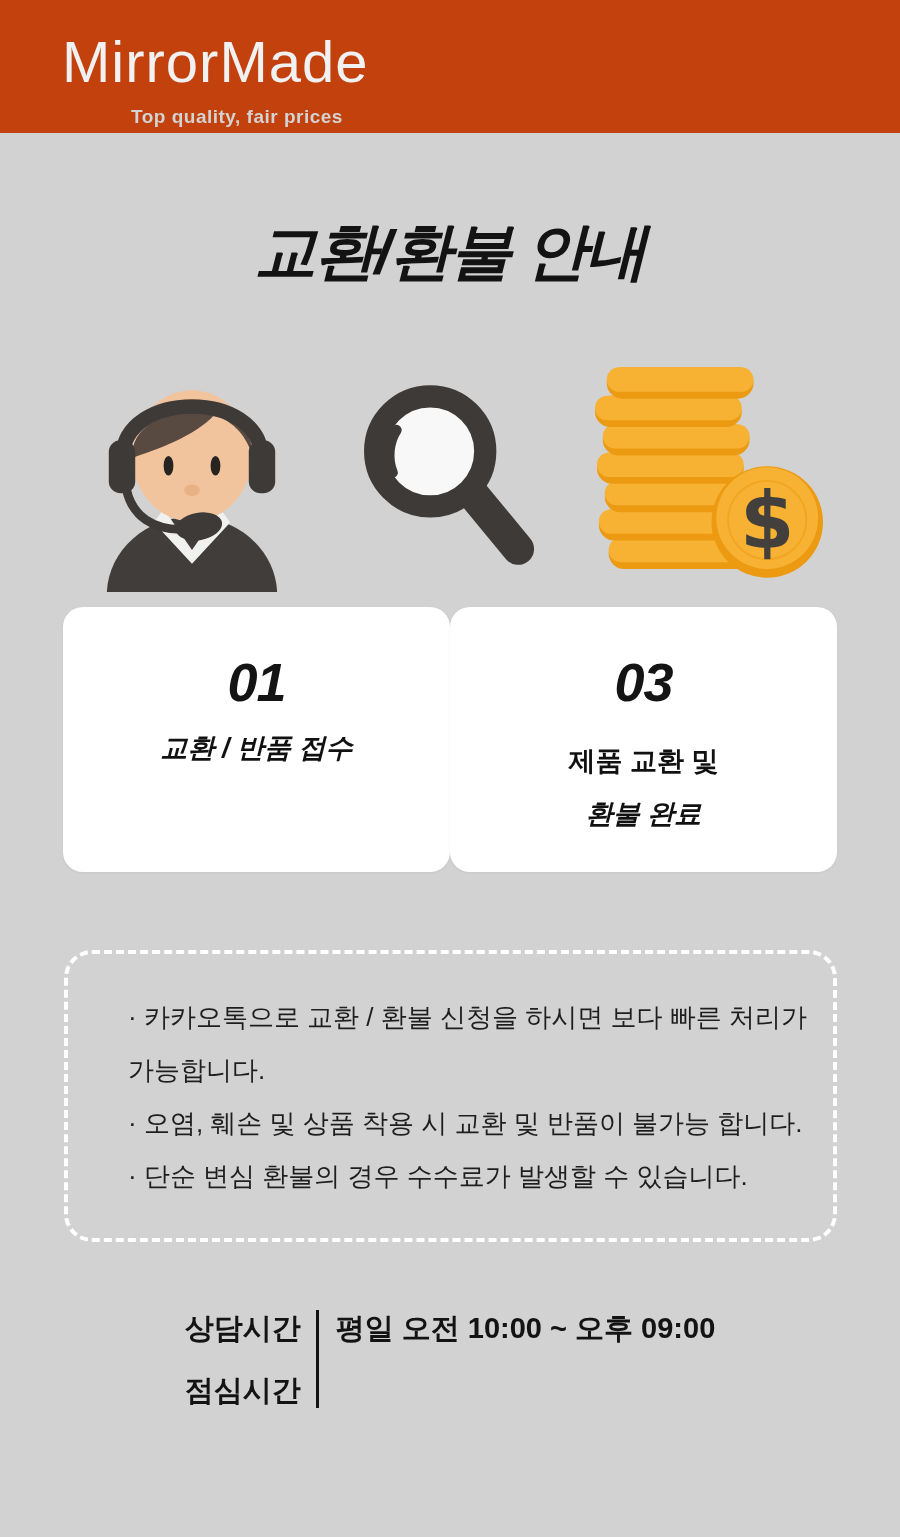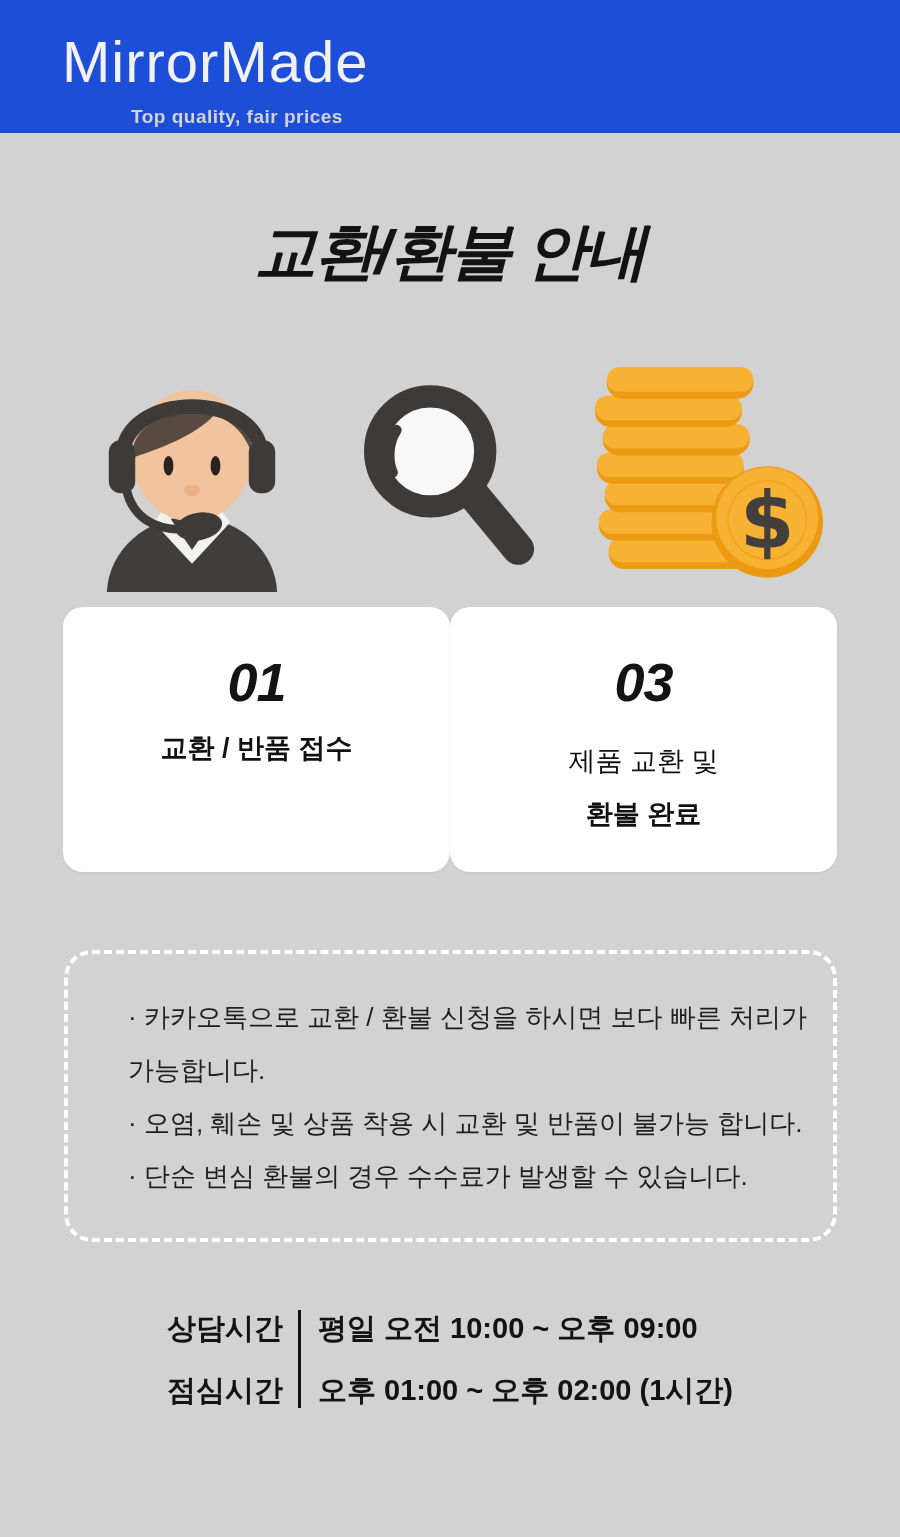--- a/index.html
+++ b/index.html
@@ -6,21 +6,21 @@
   html,body { width:900px; }
   body {
     height:1537px;
     background:#ffffff;
     font-family:"Liberation Sans","DejaVu Sans",sans-serif;
     color:#161616;
     overflow:hidden;
   }
 
   
-  .top-band { position:relative; height:133px; background:#1d4ed8; }
+  .top-band { position:relative; height:133px; background:#c2410c; }
   .logo {
     position:absolute; left:62px; top:28px;
     font-size:58px; font-weight:400; letter-spacing:1px;
     color:#f1f1f1;
   }
   .tagline {
     position:absolute; left:131px; top:106px;
     font-size:19px; font-weight:600; letter-spacing:.5px;
     color:#d3d3d3;
   }
@@ -52,22 +52,22 @@
   .card {
     flex:1; height:265px; background:#ffffff; border-radius:20px;
     text-align:center; box-shadow:0 1px 3px rgba(0,0,0,.05);
   }
   .card-number {
     margin-top:44px;
     font-size:54px; font-weight:800; font-style:italic;
     letter-spacing:-1px; color:#141414;
   }
   .card-line1 { margin-top:30px; font-size:27px; font-weight:500; color:#1c1c1c; }
-  .card-line2 { margin-top:17px; font-size:27px; font-weight:800; color:#111111; }
-  .card-line1.bold { font-weight:400; color:#111111; }
+  .card-line2 { margin-top:17px; font-size:27px; font-weight:800; color:#111111;font-style:italic; }
+  .card-line1.bold { font-weight:700; color:#111111; }
 
   
   .notes-box {
     margin:78px 63px 0 64px;
     border:4px dashed #ffffff; border-radius:28px;
     padding:37px 20px 35px 60px;
   }
   .note-line { font-size:26px; line-height:53px; color:#1e1e1e; font-weight:500; }
 
   
@@ -188,18 +188,17 @@
 
   <div class="hours">
     <div class="hours-inner">
       <div class="hours-labels">
         <div class="hours-label">상담시간</div>
         <div class="hours-label">점심시간</div>
       </div>
       <div class="hours-divider"></div>
       <div class="hours-values">
         <div class="hours-value">평일 오전 10:00 ~ 오후 09:00</div>
-        <div class="hours-value">오후 01:00 ~ 오후 02:00 (1시간)</div>
       </div>
     </div>
   </div>
 
 </div>
 
 </body></html>

